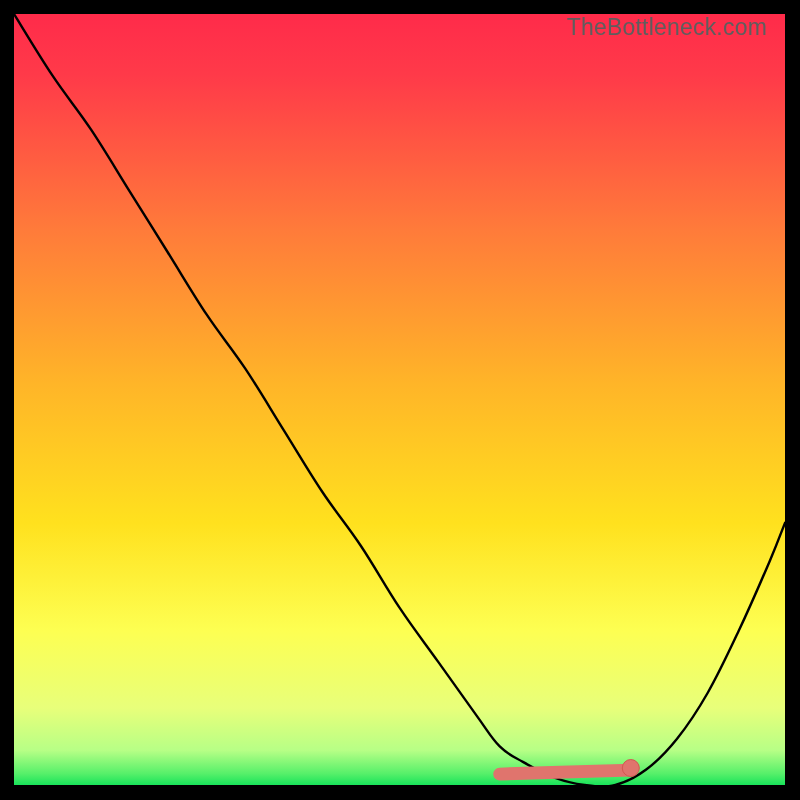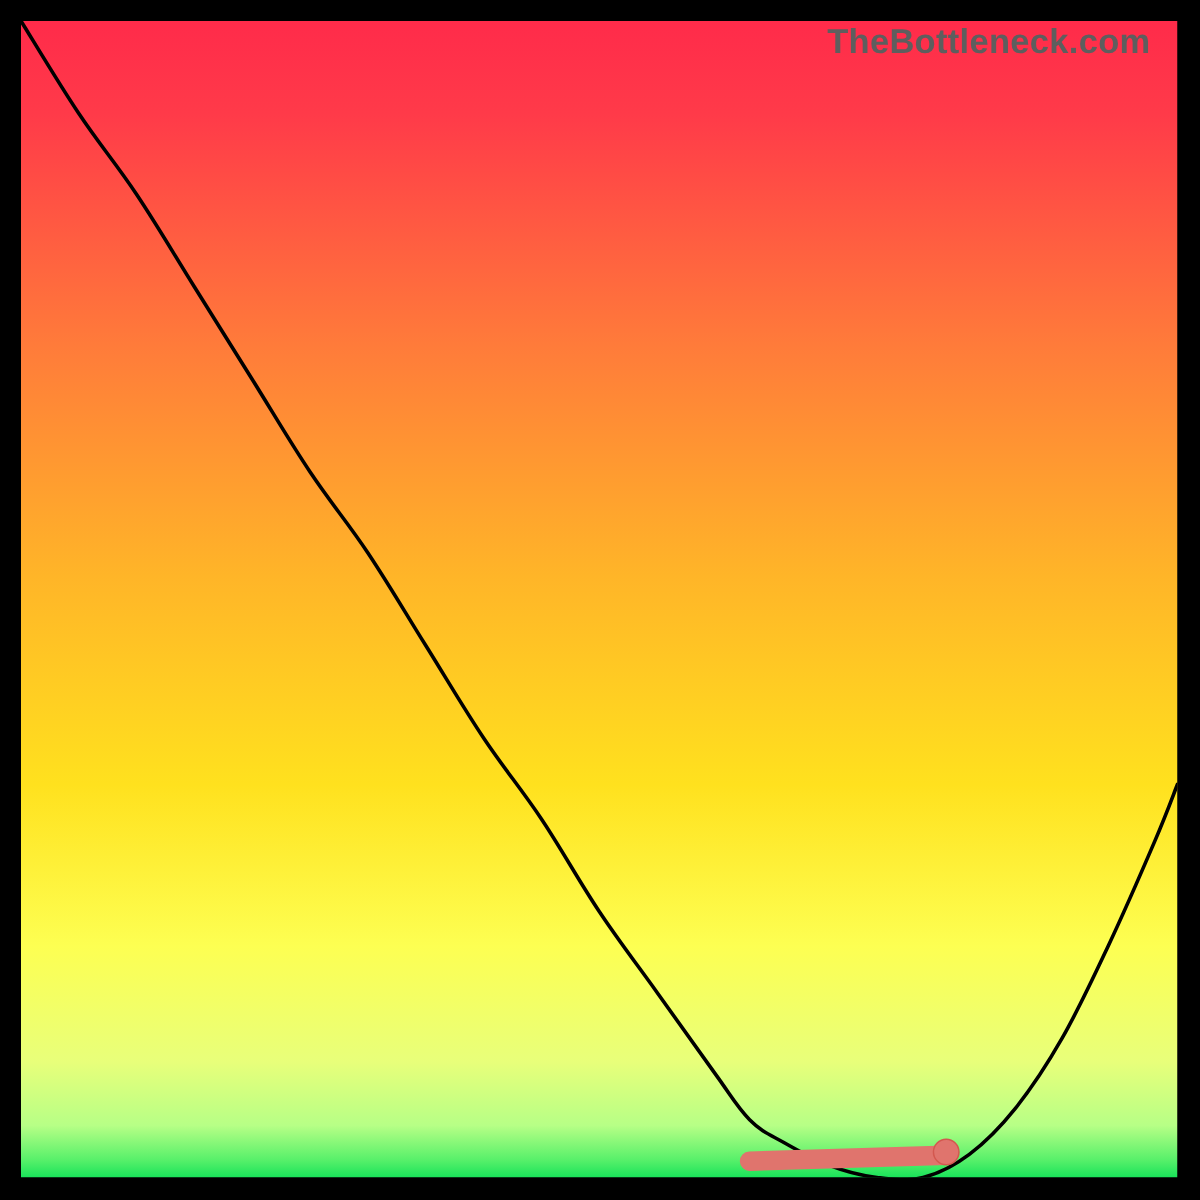--- a/index.html
+++ b/index.html
@@ -25,21 +25,21 @@
     top: 0;
     width: 771px;
     height: 771px;
   }
   .watermark {
     position: absolute;
     top: 0px;
     right: 18px;
     color: #5e5e5e;
     font-size: 23px;
-    font-weight: 700;
+    font-weight: 400;
     letter-spacing: 0.2px;
     user-select: none;
   }
 </style>
 </head>
 <body>
 
 <div class="frame">
   <svg class="plot" viewBox="0 0 771 771">
     <defs>

